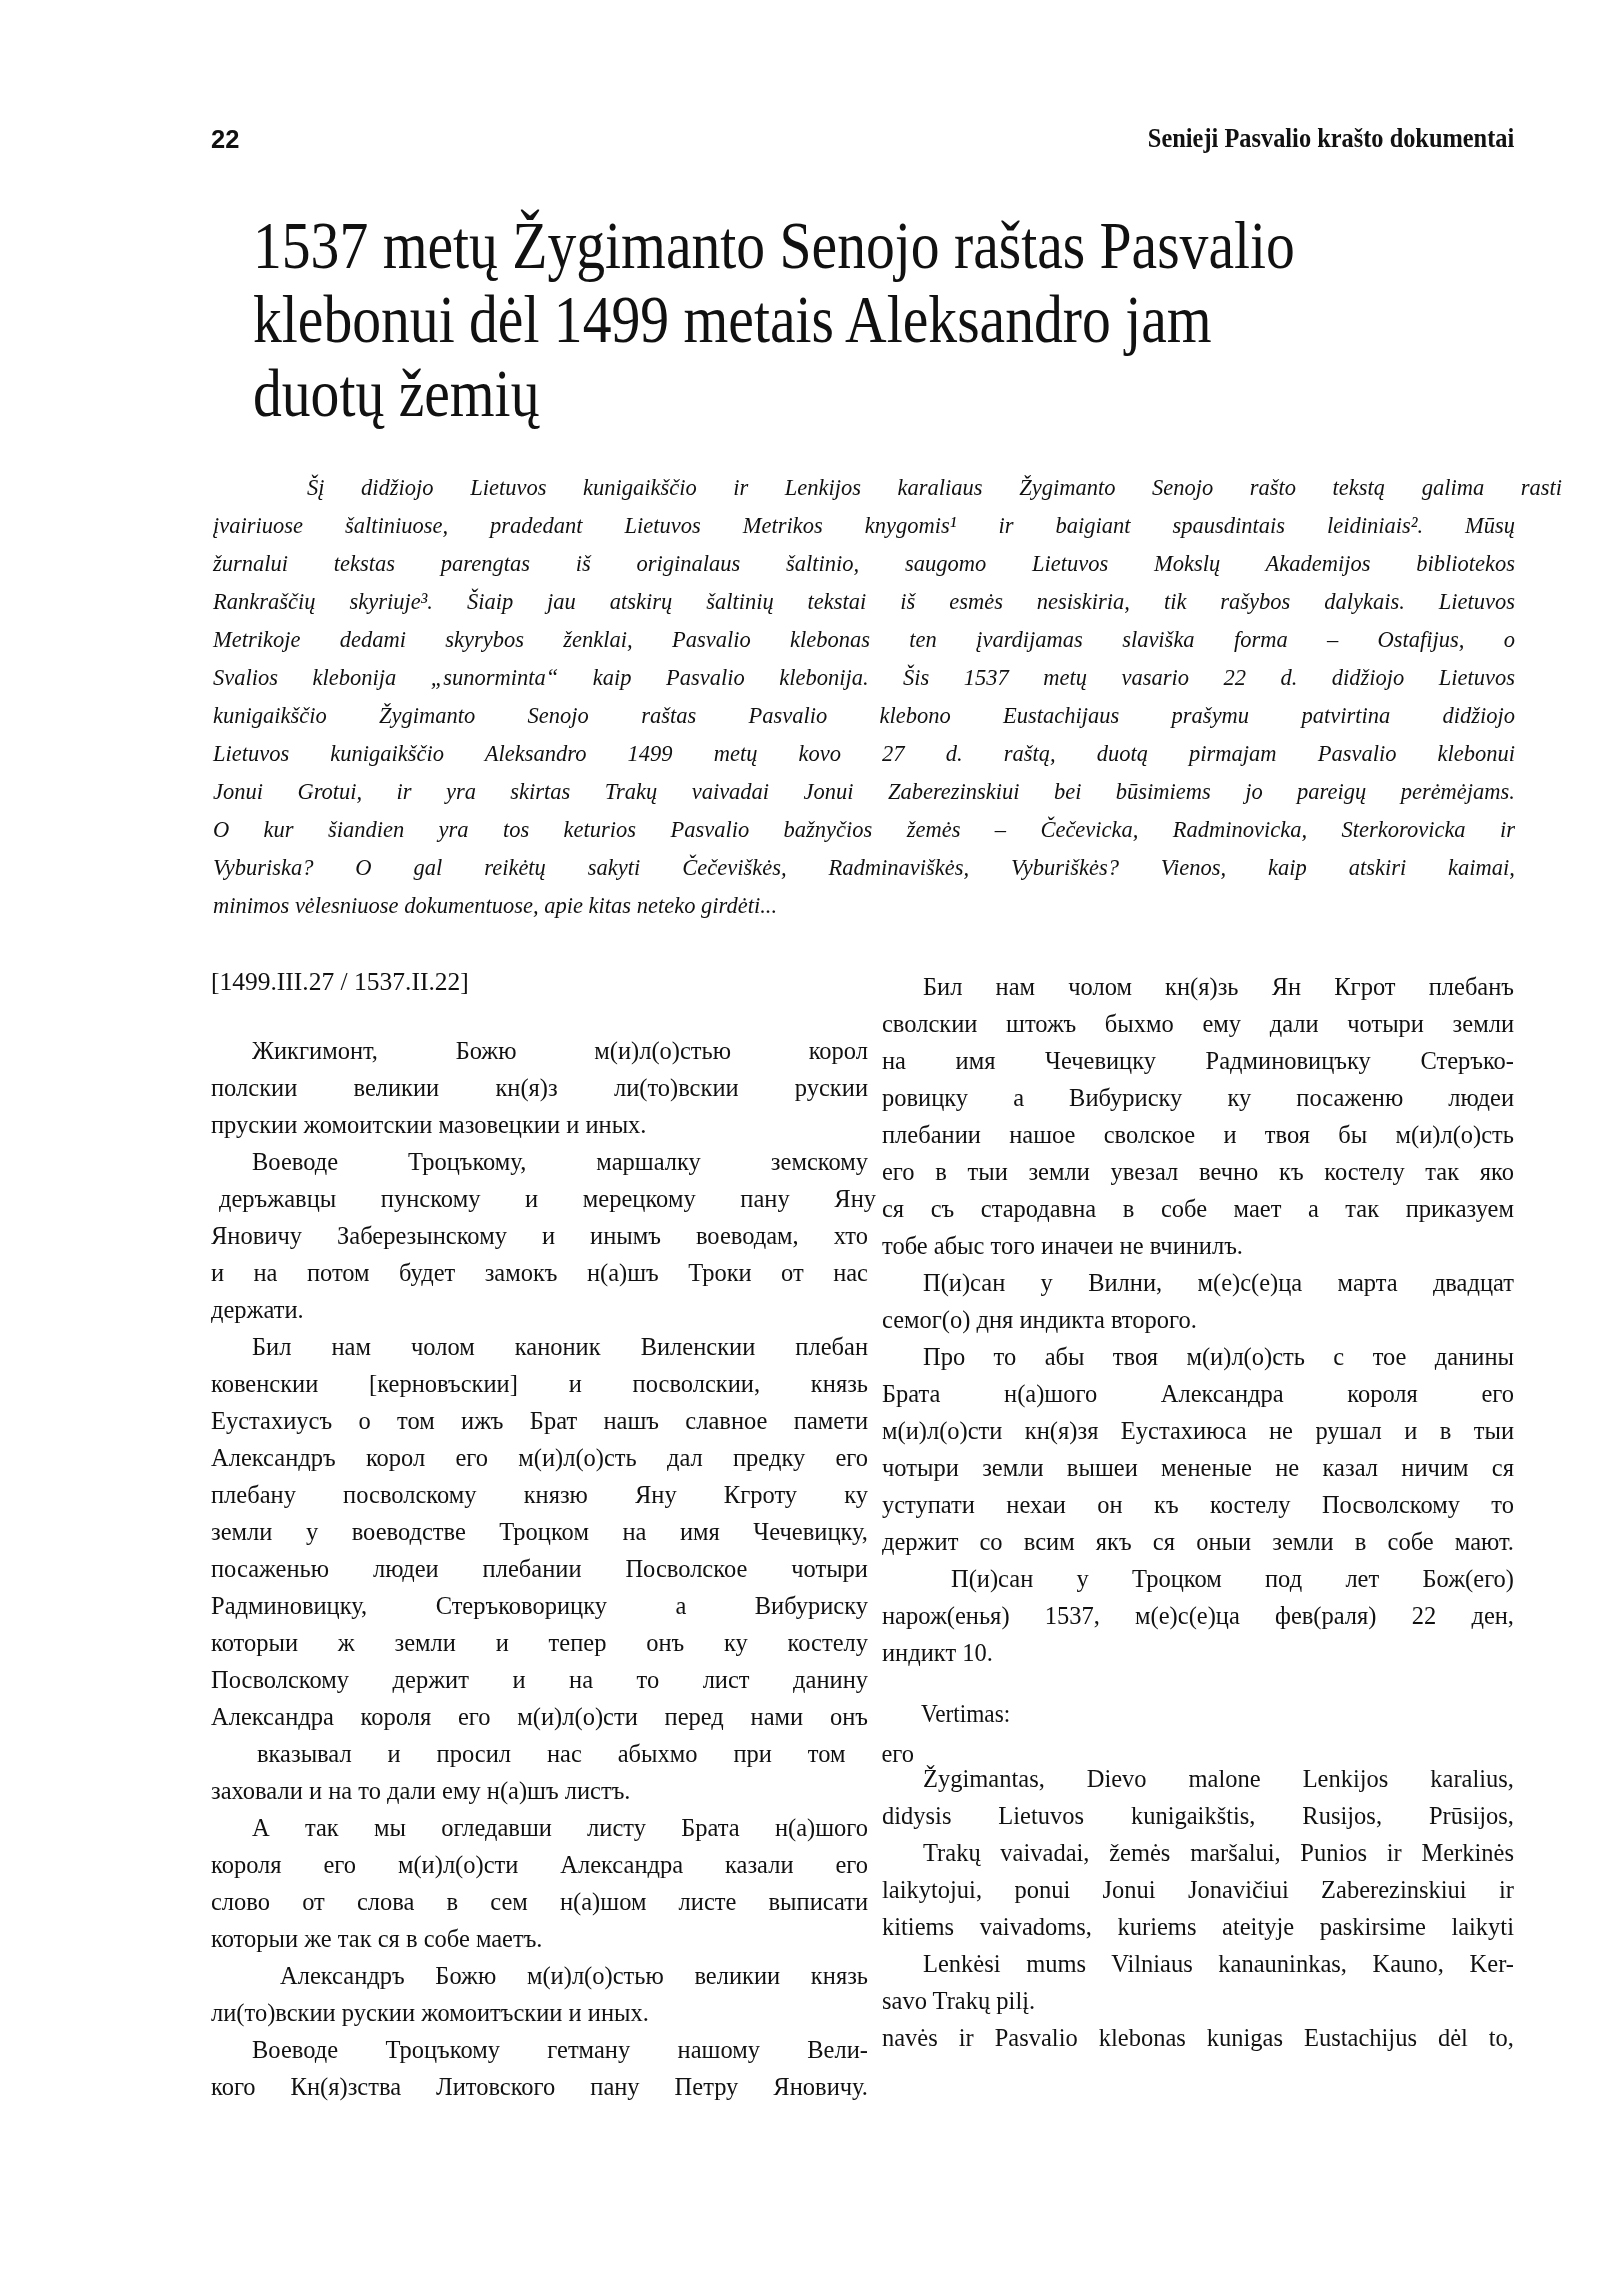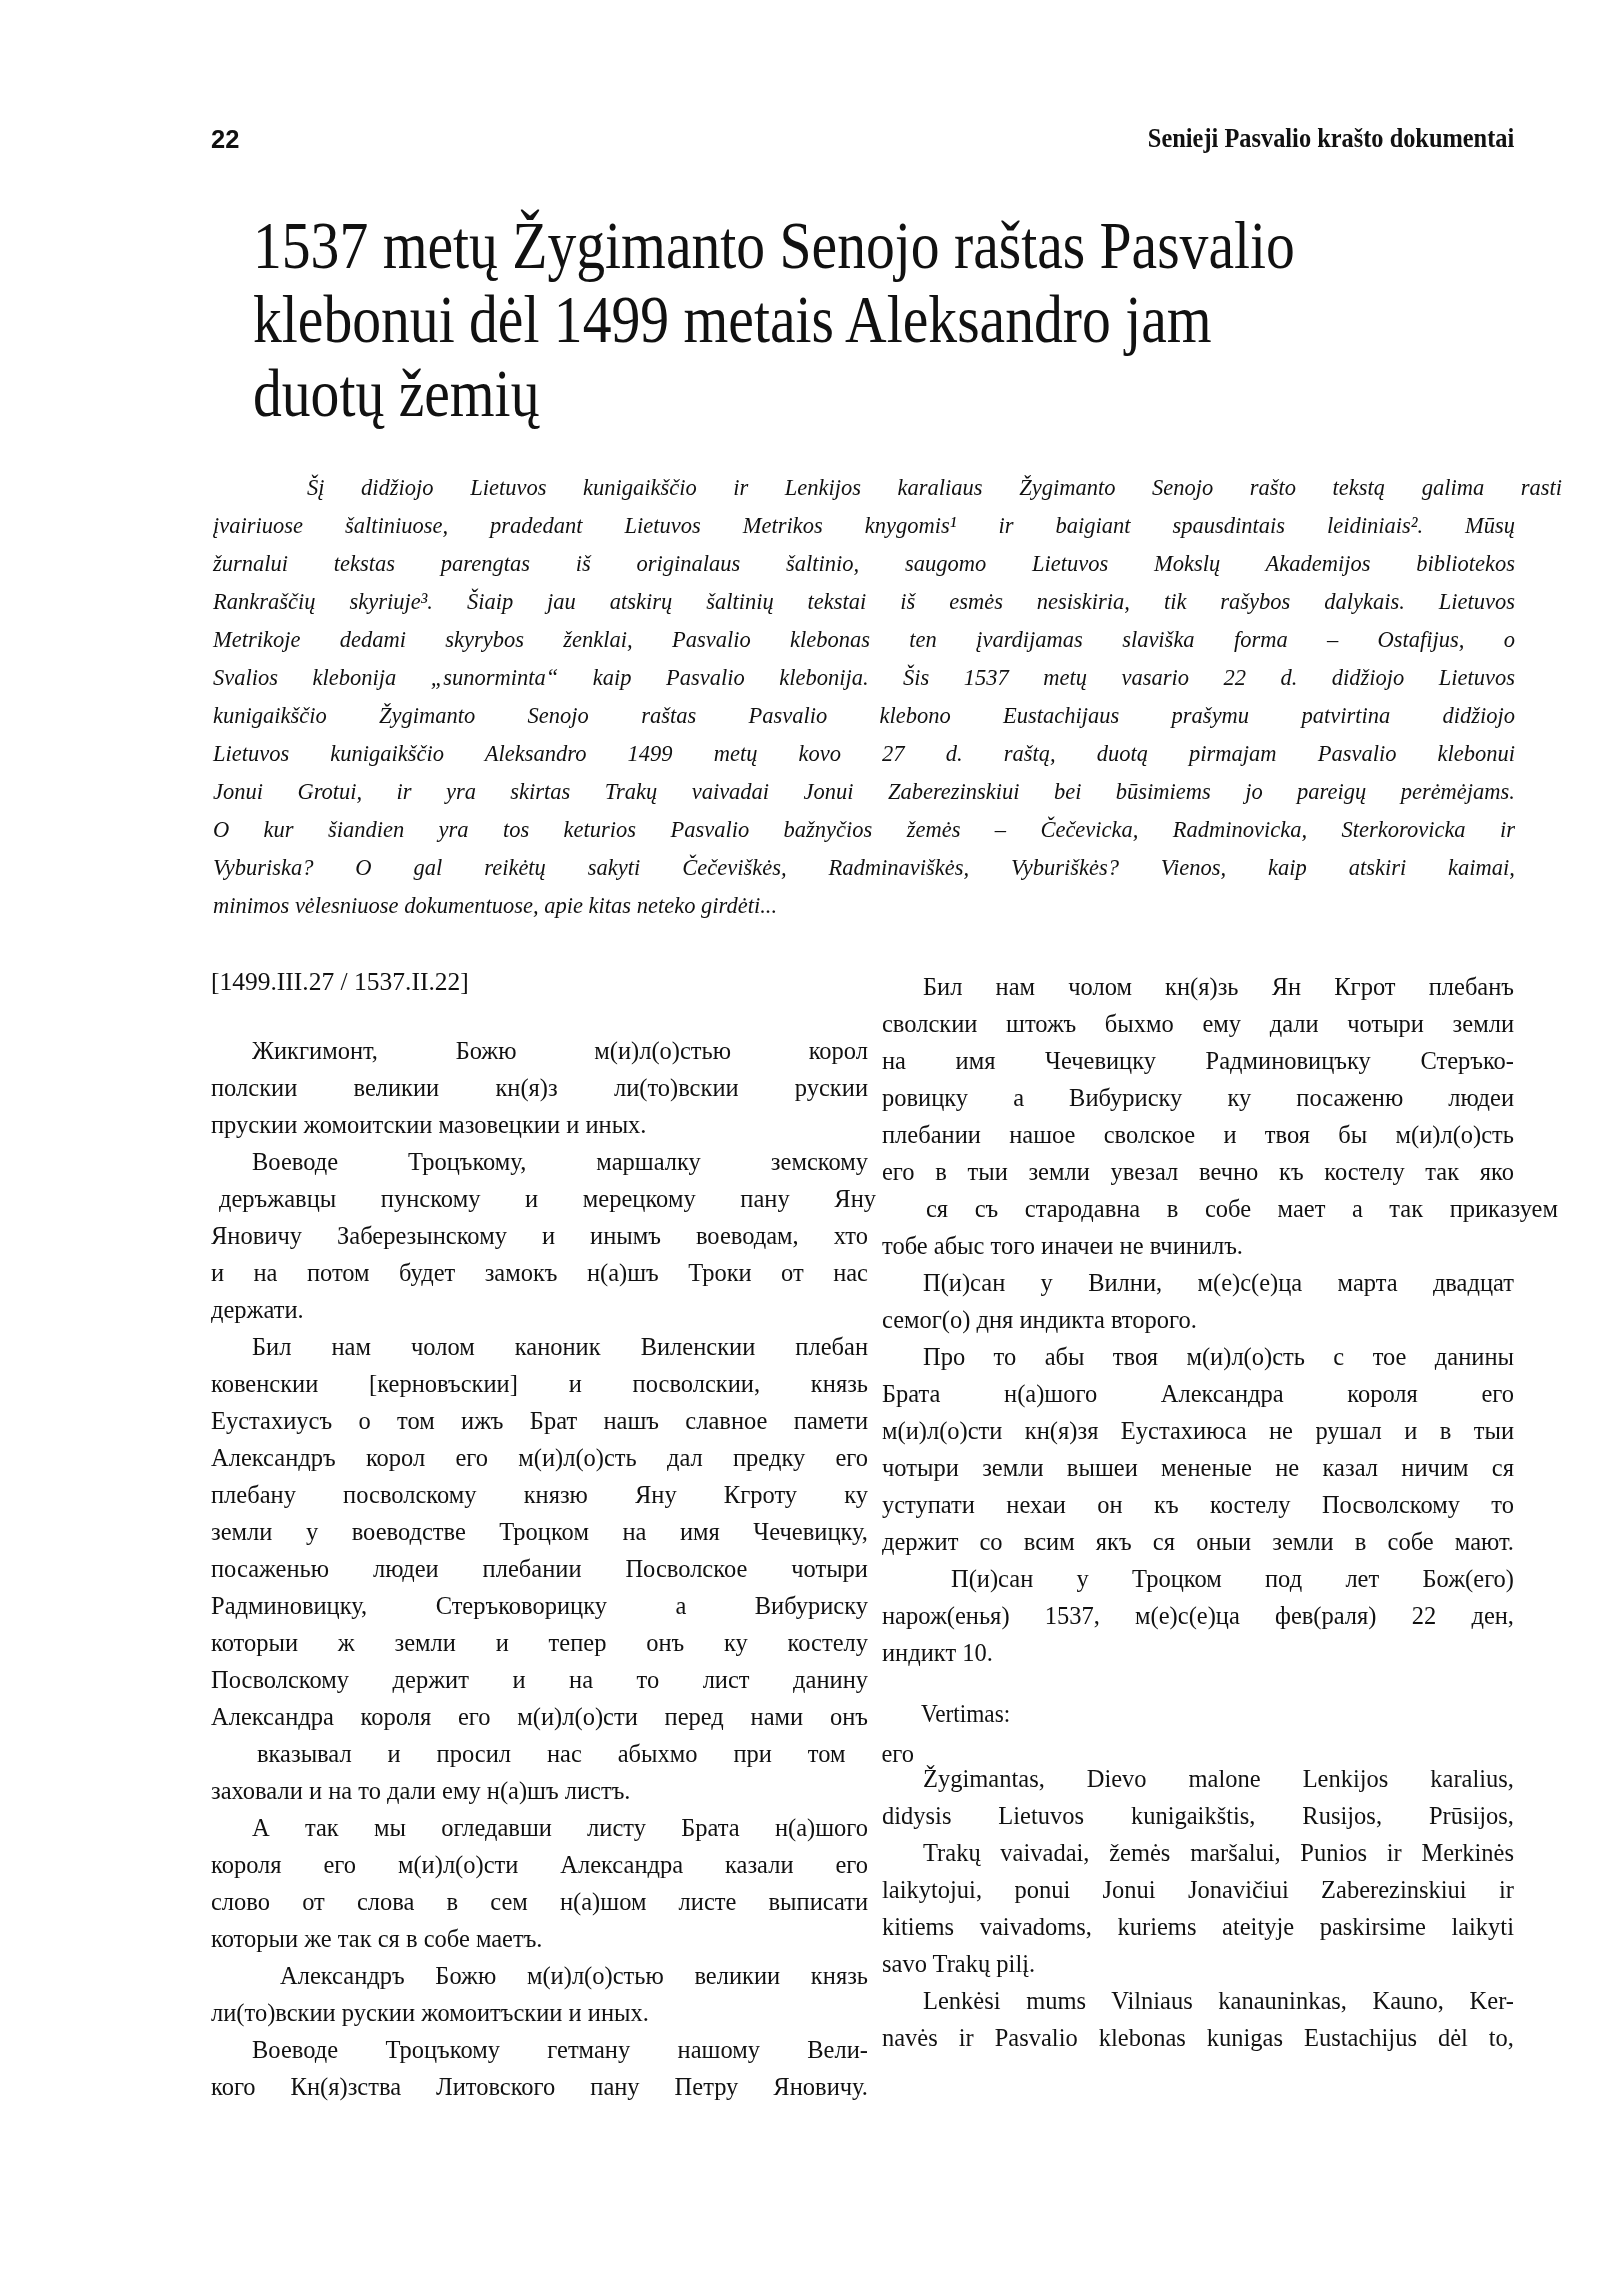--- a/index.html
+++ b/index.html
@@ -85,38 +85,38 @@
   <span class="ln"><span style="display: inline-block; width: 100%; text-align: justify; text-align-last: justify; white-space: normal;">кого Кн(я)зства Литовского пану Петру Яновичу.</span></span>
 </div>
 
 <div class="col col-right">
   <span class="ln indent"><span style="display: inline-block; width: 100%; text-align: justify; text-align-last: justify; white-space: normal;">Бил нам чолом кн(я)зь Ян Кгрот плебанъ</span></span>
   <span class="ln"><span style="display: inline-block; width: 100%; text-align: justify; text-align-last: justify; white-space: normal;">сволскии штожъ быхмо ему дали чотыри земли</span></span>
   <span class="ln"><span style="display: inline-block; width: 100%; text-align: justify; text-align-last: justify; white-space: normal;">на имя Чечевицку Радминовицъку Стеръко-</span></span>
   <span class="ln"><span style="display: inline-block; width: 100%; text-align: justify; text-align-last: justify; white-space: normal;">ровицку а Вибуриску ку посаженю людеи</span></span>
   <span class="ln"><span style="display: inline-block; width: 100%; text-align: justify; text-align-last: justify; white-space: normal;">плебании нашое сволское и твоя бы м(и)л(о)сть</span></span>
   <span class="ln"><span style="display: inline-block; width: 100%; text-align: justify; text-align-last: justify; white-space: normal;">его в тыи земли увезал вечно къ костелу так яко</span></span>
-  <span class="ln"><span style="display: inline-block; width: 100%; text-align: justify; text-align-last: justify; white-space: normal; margin-left: 44px;">ся съ стародавна в собе мает а так приказуем</span></span>
+  <span class="ln"><span style="display: inline-block; width: 100%; text-align: justify; text-align-last: justify; white-space: normal;">ся съ стародавна в собе мает а так приказуем</span></span>
   <span class="ln end">тобе абыс того иначеи не вчинилъ.</span>
   <span class="ln indent"><span style="display: inline-block; width: 100%; text-align: justify; text-align-last: justify; white-space: normal;">П(и)сан у Вилни, м(е)с(е)ца марта двадцат</span></span>
   <span class="ln end">семог(о) дня индикта второго.</span>
   <span class="ln indent"><span style="display: inline-block; width: 100%; text-align: justify; text-align-last: justify; white-space: normal;">Про то абы твоя м(и)л(о)сть с тое данины</span></span>
   <span class="ln"><span style="display: inline-block; width: 100%; text-align: justify; text-align-last: justify; white-space: normal;">Брата н(а)шого Александра короля его</span></span>
   <span class="ln"><span style="display: inline-block; width: 100%; text-align: justify; text-align-last: justify; white-space: normal;">м(и)л(о)сти кн(я)зя Еустахиюса не рушал и в тыи</span></span>
   <span class="ln"><span style="display: inline-block; width: 100%; text-align: justify; text-align-last: justify; white-space: normal;">чотыри земли вышеи мененые не казал ничим ся</span></span>
   <span class="ln"><span style="display: inline-block; width: 100%; text-align: justify; text-align-last: justify; white-space: normal;">уступати нехаи он къ костелу Посволскому то</span></span>
   <span class="ln"><span style="display: inline-block; width: 100%; text-align: justify; text-align-last: justify; white-space: normal;">держит со всим якъ ся оныи земли в собе мают.</span></span>
   <span class="ln indent2"><span style="display: inline-block; width: 100%; text-align: justify; text-align-last: justify; white-space: normal;">П(и)сан у Троцком под лет Бож(его)</span></span>
   <span class="ln"><span style="display: inline-block; width: 100%; text-align: justify; text-align-last: justify; white-space: normal;">нарож(енья) 1537, м(е)с(е)ца фев(раля) 22 ден,</span></span>
   <span class="ln end">индикт 10.</span>
 
   <span class="vertimas">Vertimas:</span>
 
   <span class="ln indent"><span style="display: inline-block; width: 100%; text-align: justify; text-align-last: justify; white-space: normal;">Žygimantas, Dievo malone Lenkijos karalius,</span></span>
   <span class="ln"><span style="display: inline-block; width: 100%; text-align: justify; text-align-last: justify; white-space: normal;">didysis Lietuvos kunigaikštis, Rusijos, Prūsijos,</span></span>
   <span class="ln indent"><span style="display: inline-block; width: 100%; text-align: justify; text-align-last: justify; white-space: normal;">Trakų vaivadai, žemės maršalui, Punios ir Merkinės</span></span>
   <span class="ln"><span style="display: inline-block; width: 100%; text-align: justify; text-align-last: justify; white-space: normal;">laikytojui, ponui Jonui Jonavičiui Zaberezinskiui ir</span></span>
   <span class="ln"><span style="display: inline-block; width: 100%; text-align: justify; text-align-last: justify; white-space: normal;">kitiems vaivadoms, kuriems ateityje paskirsime laikyti</span></span>
+  <span class="ln indent"><span style="display: inline-block; width: 100%; text-align: justify; text-align-last: justify; white-space: normal;">Lenkėsi mums Vilniaus kanauninkas, Kauno, Ker-</span></span>
   <span class="ln end">savo Trakų pilį.</span>
-  <span class="ln indent"><span style="display: inline-block; width: 100%; text-align: justify; text-align-last: justify; white-space: normal;">Lenkėsi mums Vilniaus kanauninkas, Kauno, Ker-</span></span>
   <span class="ln"><span style="display: inline-block; width: 100%; text-align: justify; text-align-last: justify; white-space: normal;">navės ir Pasvalio klebonas kunigas Eustachijus dėl to,</span></span>
 </div>
 
 
 </body></html>

